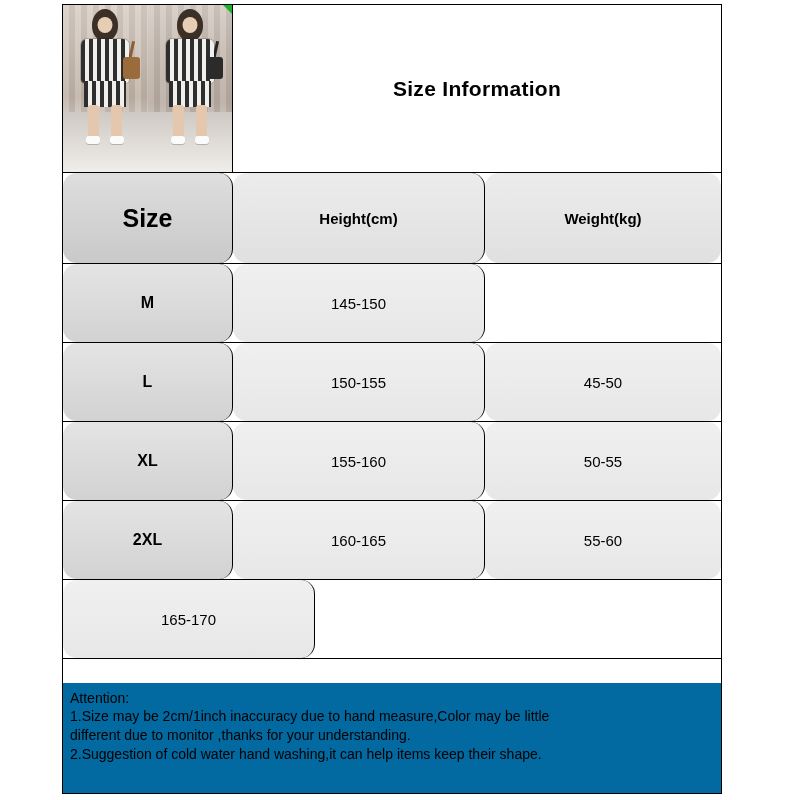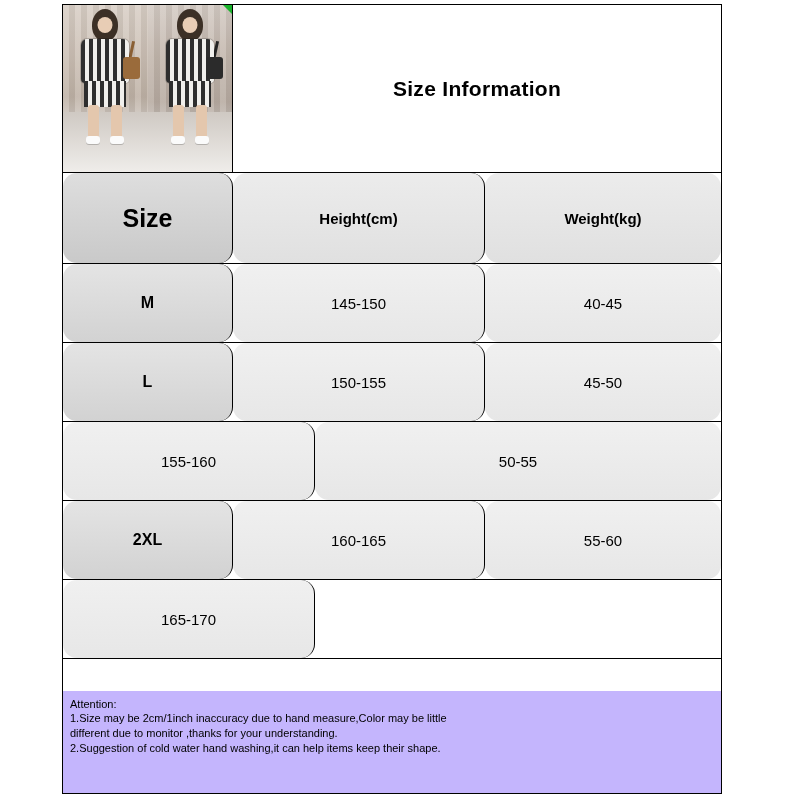--- a/index.html
+++ b/index.html
@@ -231,22 +231,22 @@
     font-weight: bold;
   }
   .cell-val {
     font-size: 15px;
   }
   
   .attention {
     flex: 1 1 auto;
     padding: 6px 6px 6px 7px;
     box-sizing: border-box;
-    background: #c4b5fd;
-    font-size: 11px;
+    background: #0369a1;
+    font-size: 14px;
     line-height: 1.33;
   }
   .attention div { white-space: pre-wrap; }
 </style>
 </head>
 <body>
 
 <div class="page">
   <div class="chart">
 
@@ -303,38 +303,38 @@
         </div>
       </div>
 
       <div class="trow body">
         <div class="cell c-size">
           <span class="cell-size">M</span>
         </div>
         <div class="cell c-h">
           <span class="cell-val">145-150</span>
         </div>
-        <div class="cell c-w">
-          <span class="cell-val">40-45</span>
-        </div>
       </div>
 
       <div class="trow body">
         <div class="cell c-size">
           <span class="cell-size">L</span>
         </div>
         <div class="cell c-h">
           <span class="cell-val">150-155</span>
         </div>
         <div class="cell c-w">
           <span class="cell-val">45-50</span>
         </div>
       </div>
 
       <div class="trow body">
+        <div class="cell c-size">
+          <span class="cell-size">XL</span>
+        </div>
         <div class="cell c-h">
           <span class="cell-val">155-160</span>
         </div>
         <div class="cell c-w">
           <span class="cell-val">50-55</span>
         </div>
       </div>
 
       <div class="trow body">
         <div class="cell c-size">

